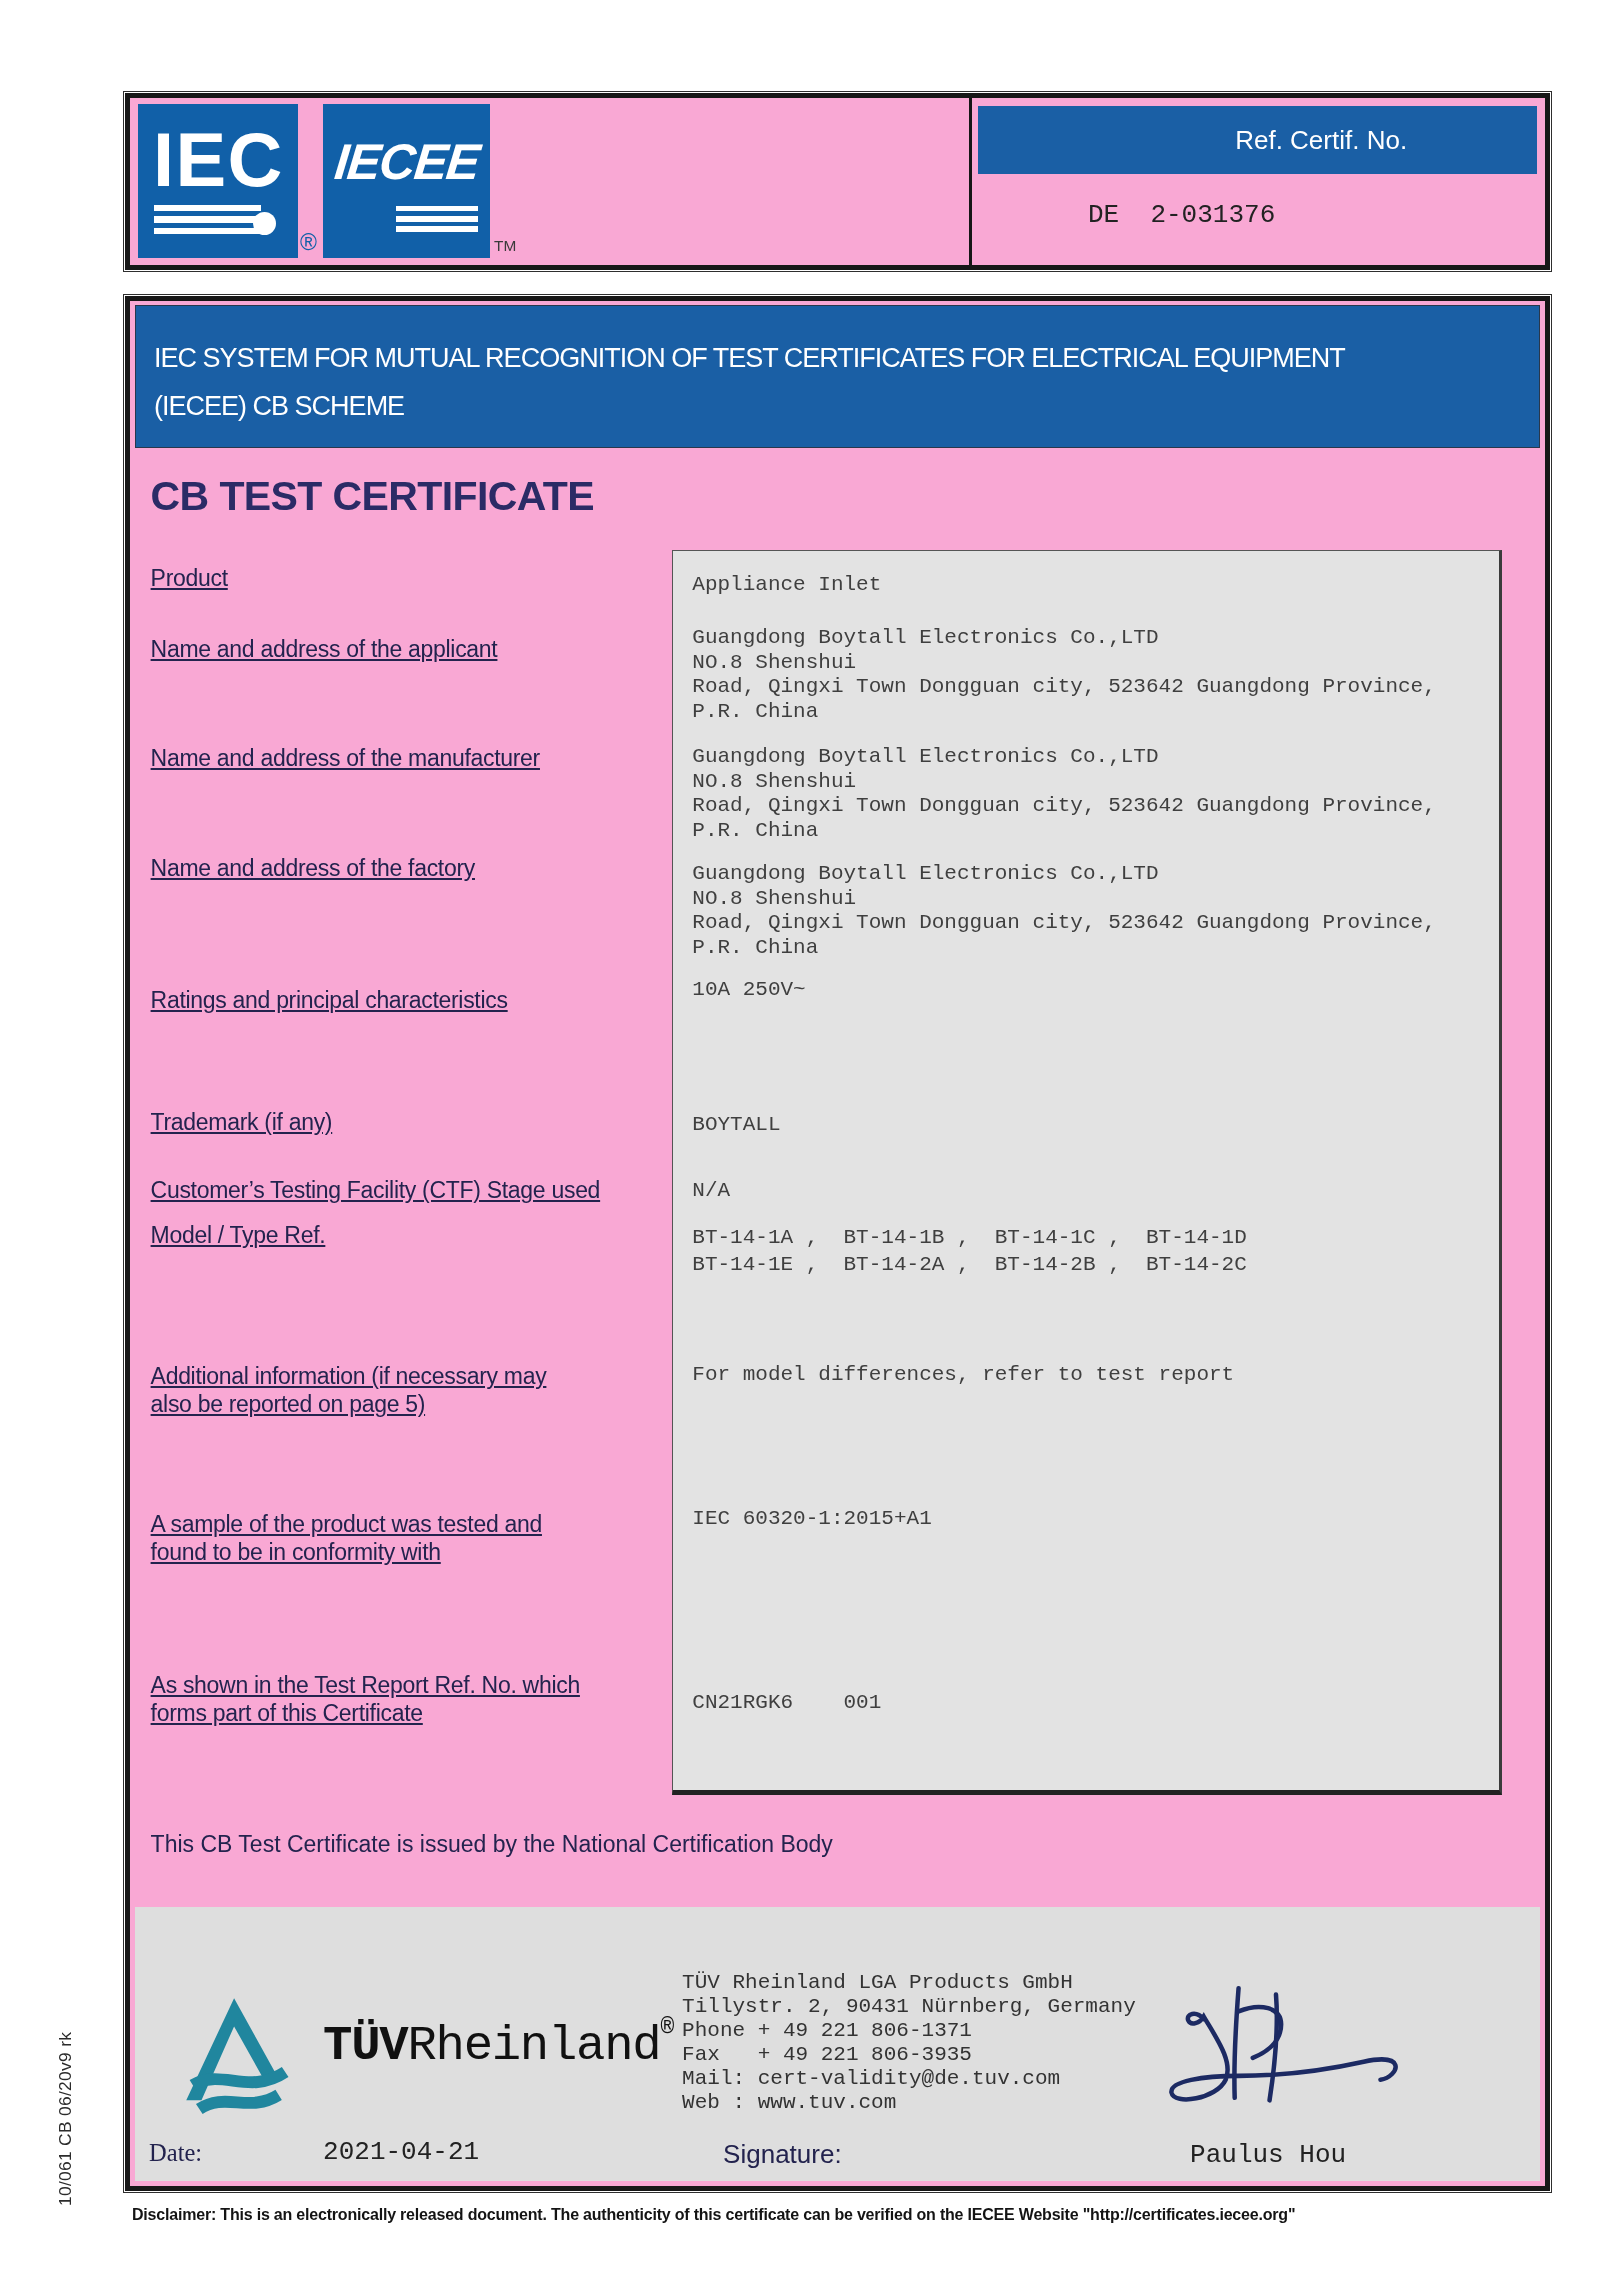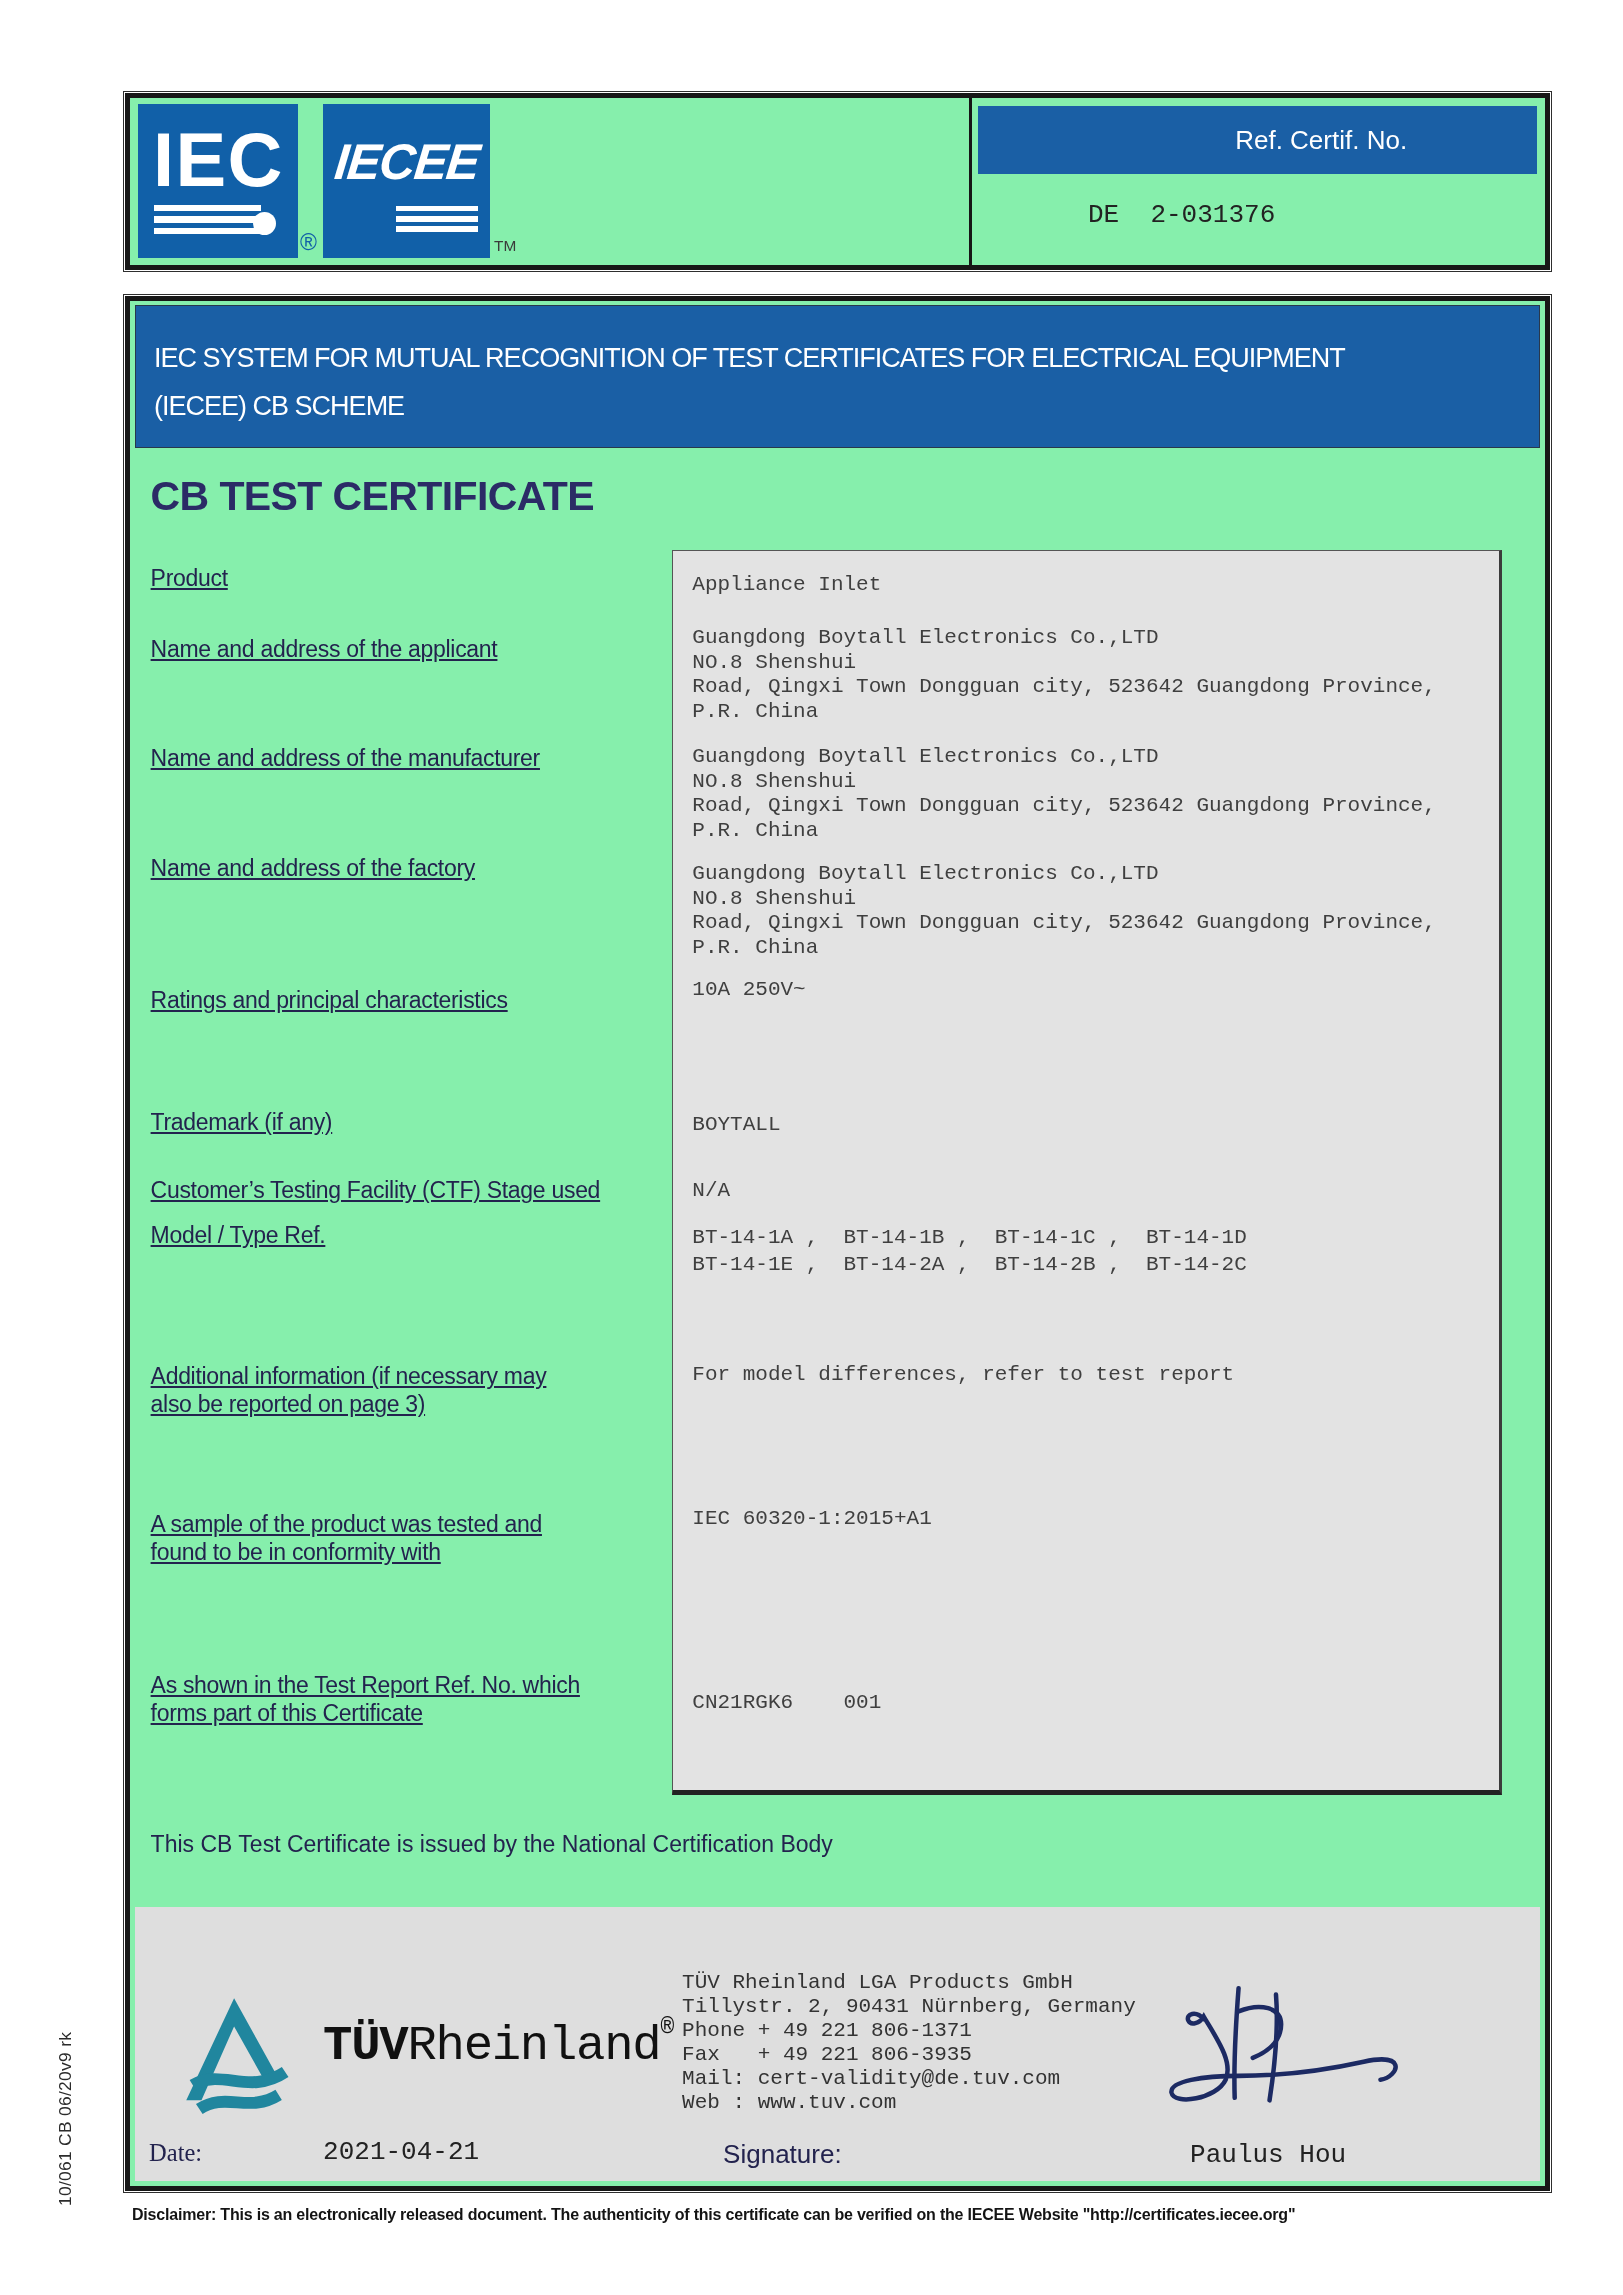--- a/index.html
+++ b/index.html
@@ -1,21 +1,21 @@
 <!DOCTYPE html>
 <html style="font-size:10.3px"><head>
 <meta charset="utf-8">
 <style>
   html,body { margin:0; padding:0; background:#ffffff; }
   .page {
     position:relative; width:1623px; height:2295px; background:#ffffff;
     font-family:"Liberation Sans", sans-serif; overflow:hidden;
   }
   .framed {
-    position:absolute; background:#86efac;
+    position:absolute; background:#f9a8d4;
     border:5.1px solid #171717; outline:1.3px solid #2e2e2e; outline-offset:1.9px;
     box-sizing:border-box;
   }
   
   .header-box { left:125px; top:93px; width:1425px; height:177px; }
   .iec-box, .iecee-box {
     position:absolute; top:6.4px; height:154px; background:#1160A8;
   }
   .iec-box { left:7.7px; width:160px; }
   .iecee-box { left:193px; width:167px; }
@@ -151,21 +151,21 @@
 
     <div class="lbl" style="top:263px">Product</div>
     <div class="lbl" style="top:334px">Name and address of the applicant</div>
     <div class="lbl" style="top:443px">Name and address of the manufacturer</div>
     <div class="lbl" style="top:553px">Name and address of the factory</div>
     <div class="lbl" style="top:685px">Ratings and principal characteristics</div>
     <div class="lbl" style="top:807px">Trademark (if any)</div>
     <div class="lbl" style="top:875px">Customer’s Testing Facility (CTF) Stage used</div>
     <div class="lbl" style="top:920px">Model / Type Ref.</div>
     <div class="lbl" style="top:1061px">Additional information (if necessary may
-also be reported on page 3)</div>
+also be reported on page 5)</div>
     <div class="lbl" style="top:1209px">A sample of the product was tested and
 found to be in conformity with</div>
     <div class="lbl" style="top:1370px">As shown in the Test Report Ref. No. which
 forms part of this Certificate</div>
 
     <div class="value-box">
       <div class="val" style="top:22px">Appliance Inlet</div>
       <div class="val" style="top:75px">Guangdong Boytall Electronics Co.,LTD
 NO.8 Shenshui
 Road, Qingxi Town Dongguan city, 523642 Guangdong Province,

